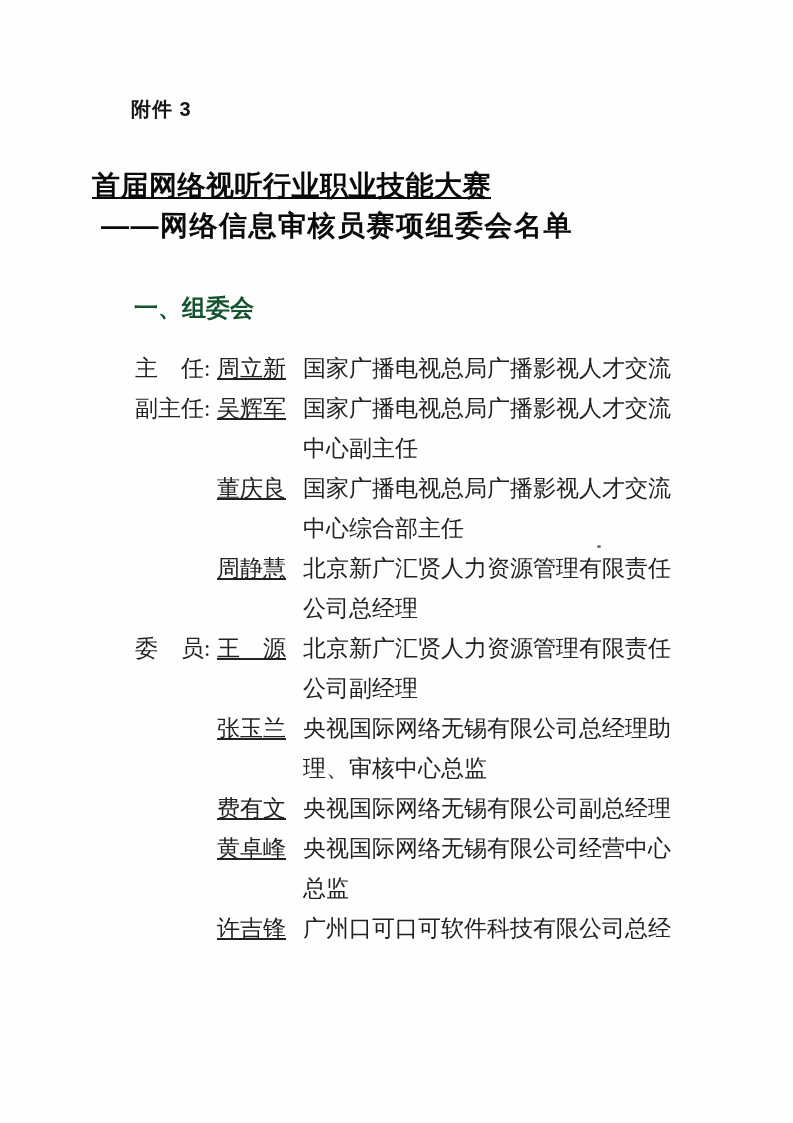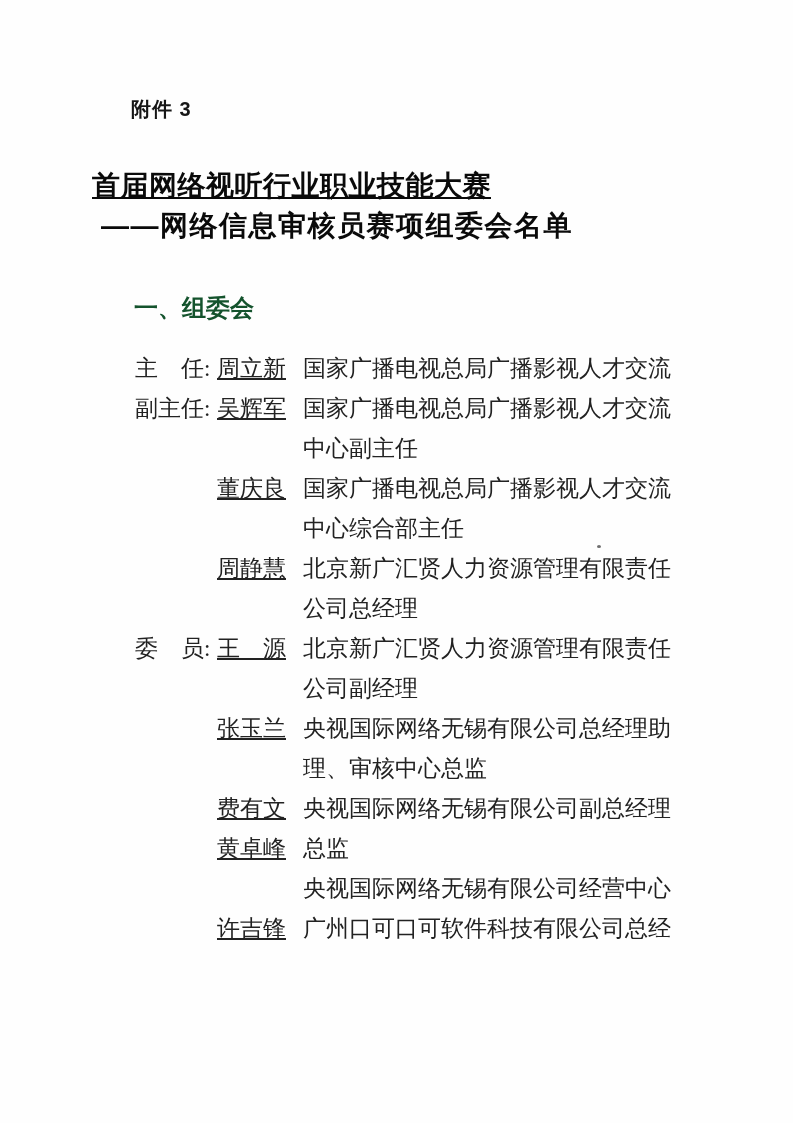--- a/index.html
+++ b/index.html
@@ -166,22 +166,22 @@
       <span class="name">费有文</span>
       <span class="desc">
         <span class="desc-line" style="display:block">央视国际网络无锡有限公司副总经理</span>
       </span>
     </div>
 
     <div class="entry">
       <span class="role"></span>
       <span class="name">黄卓峰</span>
       <span class="desc">
+        <span class="desc-line" style="display:block">央视国际网络无锡有限公司经营中心</span>
         <span class="desc-line" style="display:block">总监</span>
-        <span class="desc-line" style="display:block">央视国际网络无锡有限公司经营中心</span>
       </span>
     </div>
 
     <div class="entry">
       <span class="role"></span>
       <span class="name">许吉锋</span>
       <span class="desc">
         <span class="desc-line" style="display:block">广州口可口可软件科技有限公司总经</span>
       </span>
     </div>

